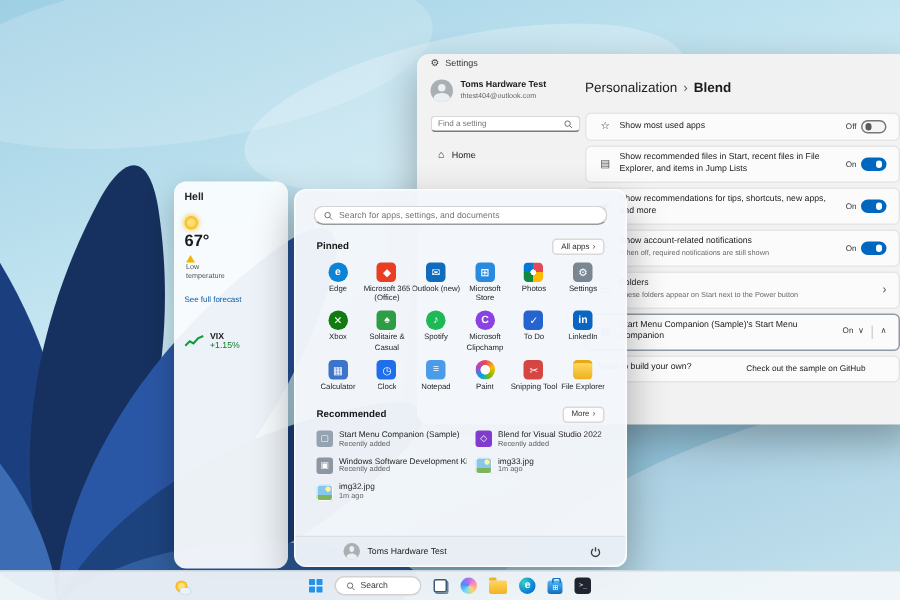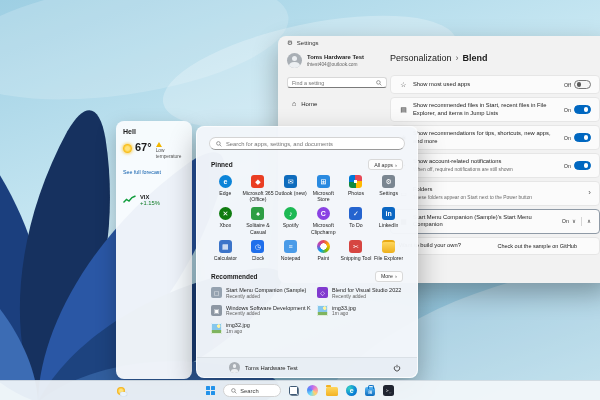--- a/index.html
+++ b/index.html
@@ -6,21 +6,21 @@
   html,body{width:600px;height:400px;overflow:hidden;}
   body{font-family:"Liberation Sans","DejaVu Sans",sans-serif;color:#1a1a1a;}
   .desktop{position:absolute;inset:0;width:600px;height:400px;overflow:hidden;
     background:linear-gradient(160deg,#9ecfe3 0%,#c9e8f3 42%,#8fc2da 78%,#aed8e8 100%);}
   .bloom{position:absolute;inset:0;pointer-events:none;}
 
   
   .widgets{position:absolute;left:116px;top:121px;width:76px;height:258px;border-radius:8px;
     background:rgba(250,252,254,.94);box-shadow:0 8px 20px rgba(0,0,0,.25);padding:7px;z-index:15;}
   .greeting{font-size:7px;font-weight:bold;color:#222;margin-bottom:7px;}
-  .weather-row{display:flex;align-items:flex-start;gap:3px;}
+  .weather-row{display:flex;align-items:flex-start;gap:3px;flex-direction:column;}
   .sun{width:9px;height:9px;border-radius:50%;flex:none;margin-top:2px;
     background:radial-gradient(circle,#ffe27a 30%,#f7b500 70%);box-shadow:0 0 3px 1px rgba(247,181,0,.55);}
   .temp{font-size:11px;font-weight:bold;line-height:1;}
   .alert-col{display:flex;flex-direction:column;margin-left:1px;width:28px;}
   .warn-tri{width:0;height:0;border-left:3px solid transparent;border-right:3px solid transparent;
     border-bottom:5px solid #f2b600;margin-bottom:1px;}
   .alert-text{font-size:4.8px;color:#555;line-height:1.25;}
   .forecast-link{font-size:5.3px;color:#0b5cab;margin-top:6px;display:inline-block;}
   .finance{margin-top:16px;display:flex;gap:4px;align-items:center;}
   .spark{width:13px;height:9px;flex:none;}

